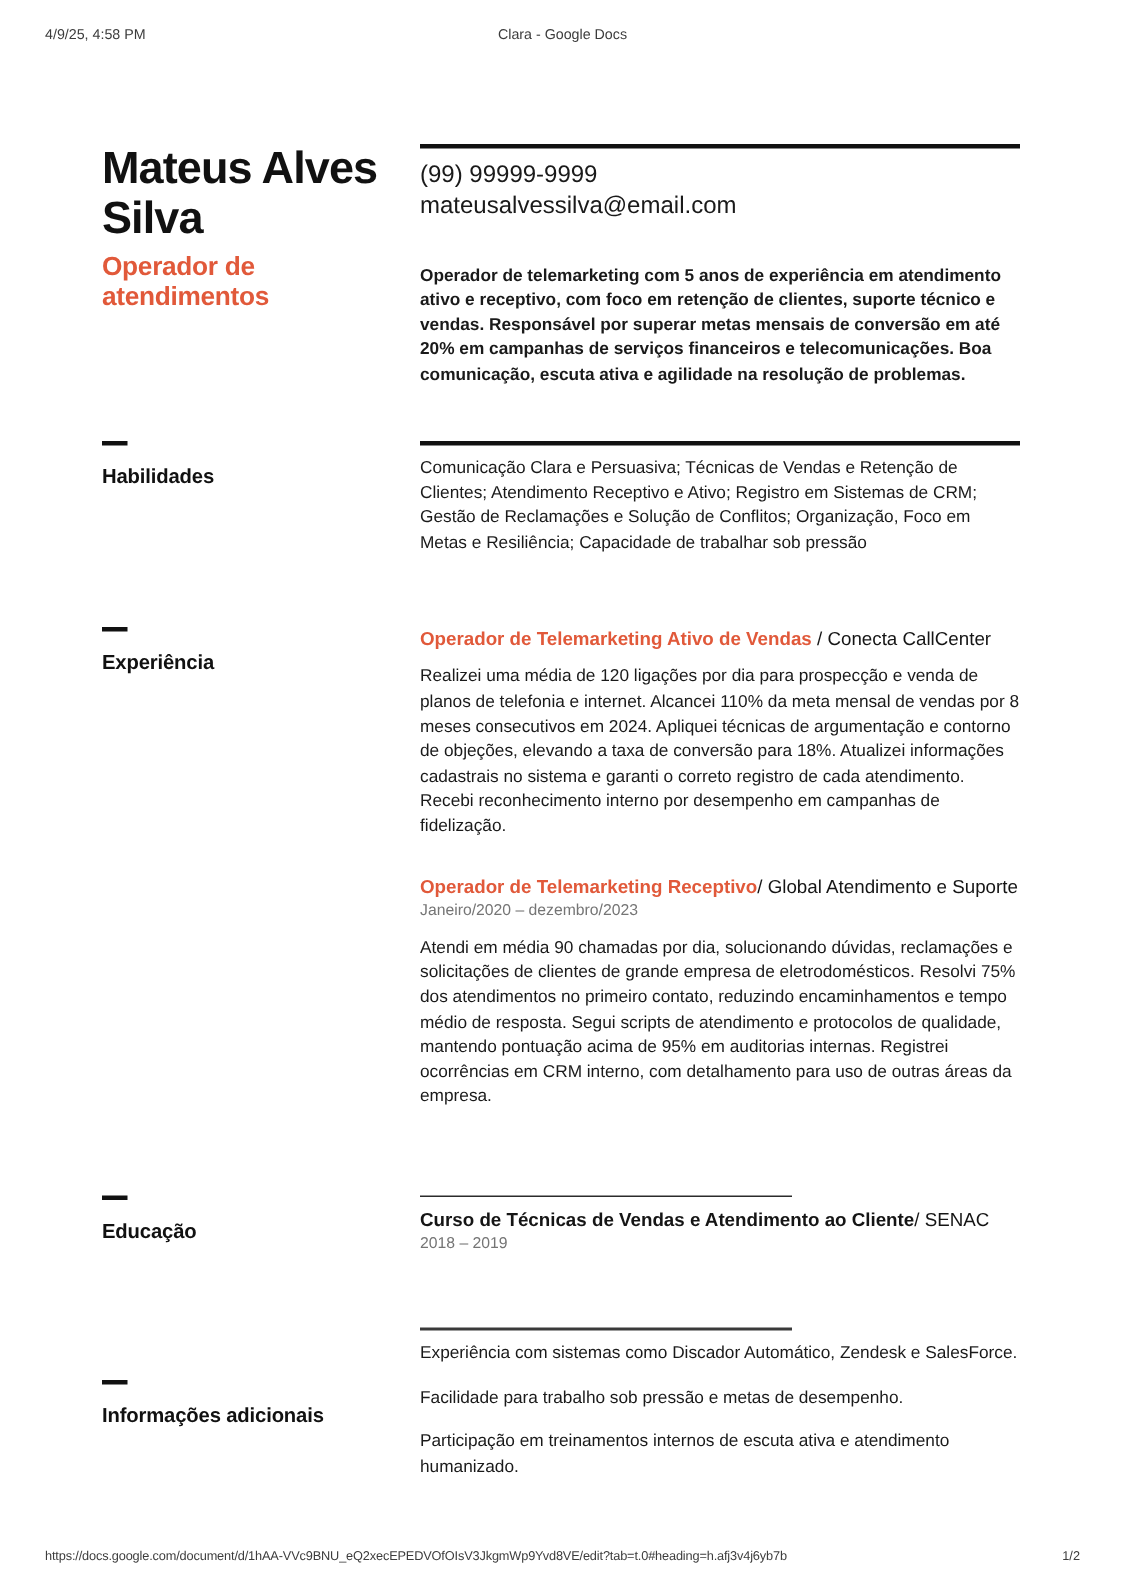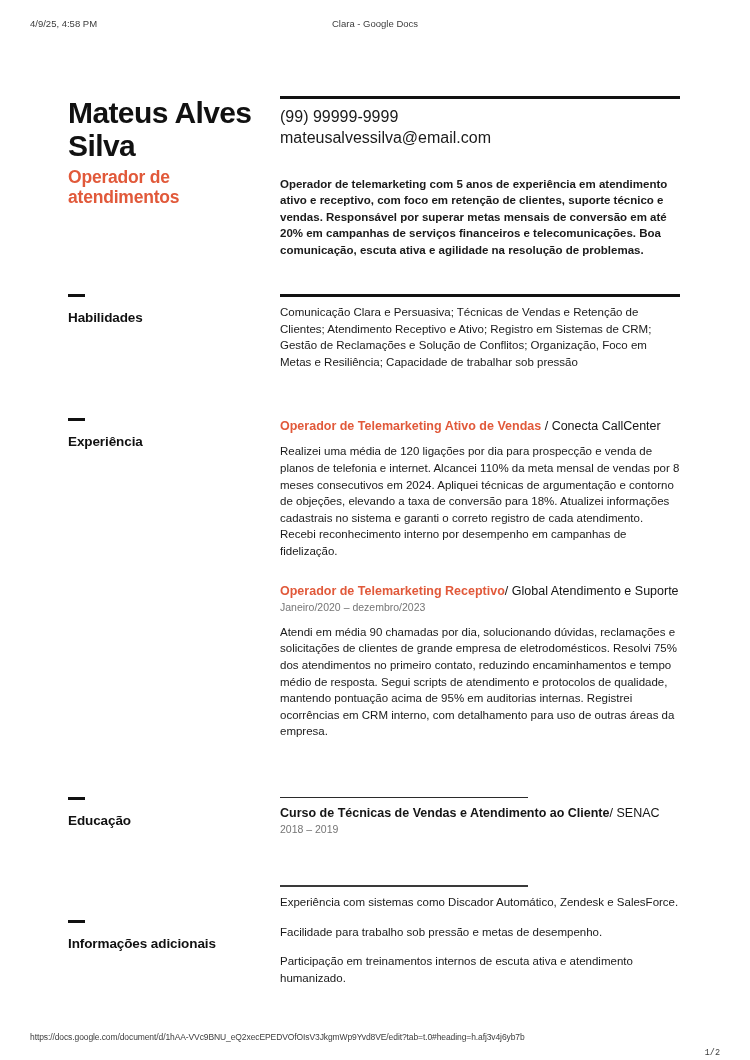--- a/index.html
+++ b/index.html
@@ -37,21 +37,21 @@
     height: 14px;
     font-size: 8.5px;
     color: #3c3c3c;
   }
   .print-footer .pf-left {
     position: absolute; left: 30px; top: 0;
     white-space: nowrap;
     letter-spacing: -0.1px;
   }
   .print-footer .pf-right {
-    position: absolute; right: 30px; top: 16px; font-family: Liberation Mono, monospace;
+    position: absolute; right: 30px; top: 0;
   }
 
   
   .doc {
     position: absolute;
     top: 96px;
     left: 68px;
     width: 612px;
   }
 

